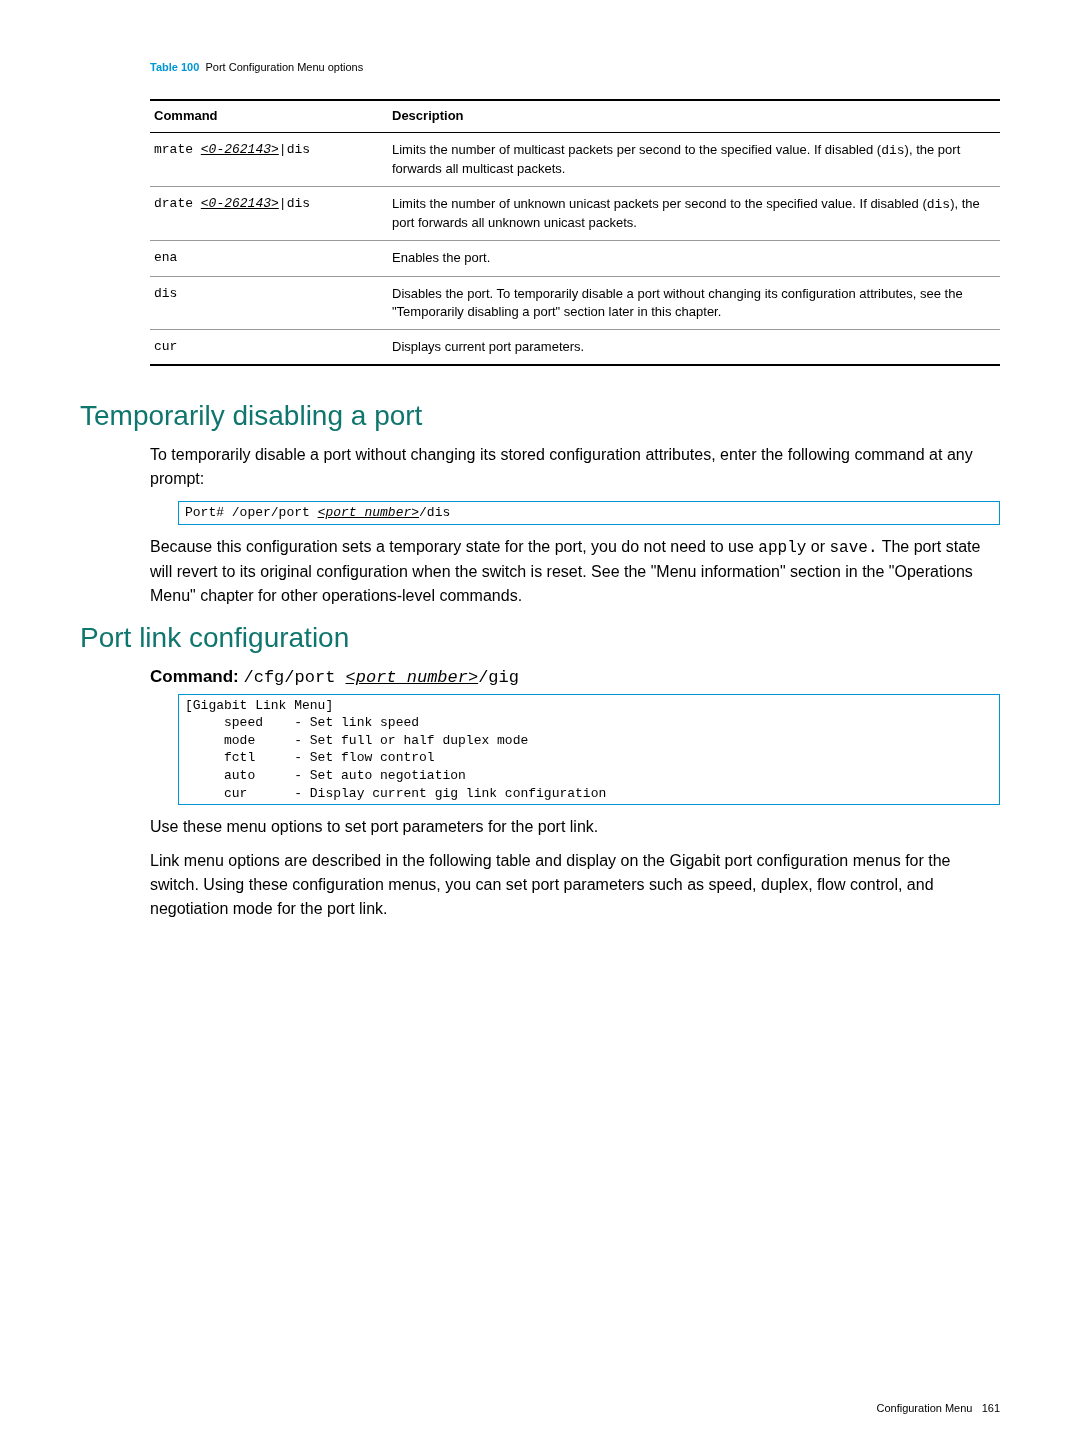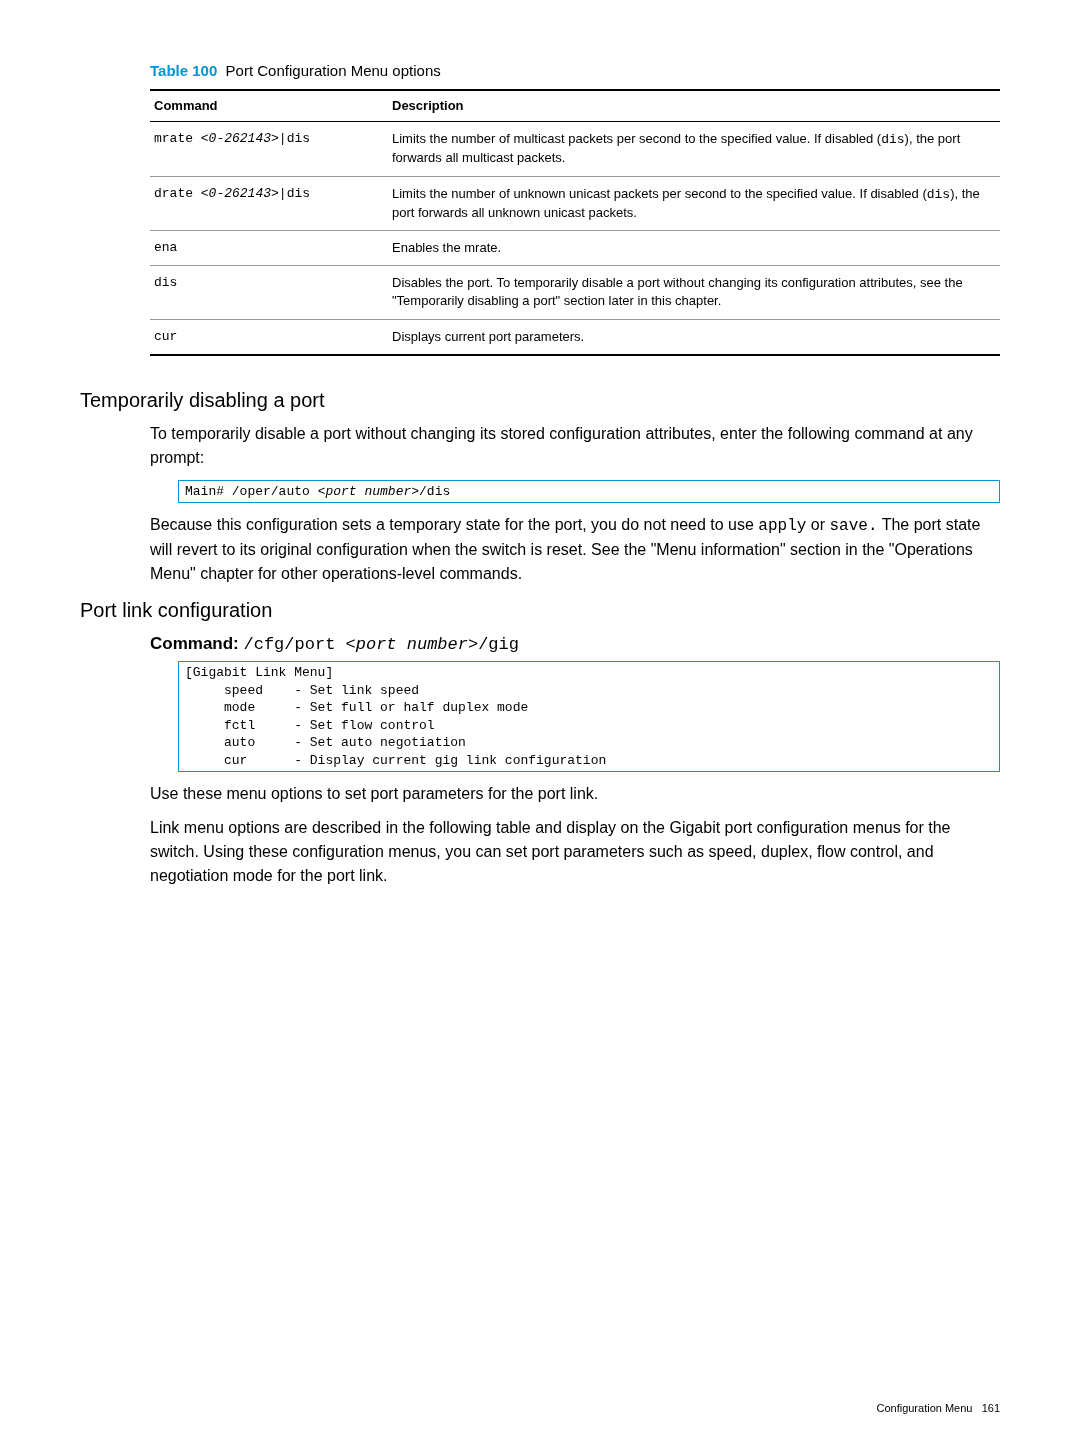--- a/index.html
+++ b/index.html
@@ -5,22 +5,22 @@
     body {
       font-family: Arial, Helvetica, sans-serif;
       margin: 0;
       padding: 60px 80px 40px 80px;
       color: #000;
       font-size: 13px;
       line-height: 1.4;
       background: #fff;
     }
     .table-title {
-      font-size: 15px;
-      margin-bottom: 8px;
+      font-size: 11px;
+      margin-bottom: 24px;
       color: #000;
     }
     .table-title .tab-label {
       color: #0096d6;
       font-weight: bold;
     }
     table {
       width: 100%;
       border-collapse: collapse;
       margin-bottom: 30px;
@@ -49,28 +49,29 @@
       padding: 8px 4px;
       vertical-align: top;
       font-size: 13px;
     }
     .cmd-cell {
       font-family: "Courier New", monospace;
       white-space: nowrap;
     }
     .italic {
       font-style: italic;
+      text-decoration: underline;
     }
     .mono {
       font-family: "Courier New", monospace;
     }
     h1 {
-      color: #000000;
+      color: #0f766e;
       font-weight: normal;
-      font-size: 20px;
+      font-size: 28px;
       margin: 6px 0 8px 0;
     }
     .content {
       margin-left: 70px;
     }
     .body-text {
       font-size: 16px;
       line-height: 1.5;
       margin: 6px 0 10px 0;
     }
@@ -125,38 +126,38 @@
       <tr>
         <td class="cmd-cell">
           <span>drate </span><span class="italic">&lt;0-262143&gt;</span><span>|dis</span>
         </td>
         <td>
           <span>Limits the number of unknown unicast packets per second to the specified value. If disabled (</span><span class="mono">dis</span><span>), the port forwards all unknown unicast packets.</span>
         </td>
       </tr>
       <tr>
         <td class="cmd-cell">ena</td>
-        <td>Enables the mrate.</td>
+        <td>Enables the port.</td>
       </tr>
       <tr>
         <td class="cmd-cell">dis</td>
         <td>Disables the port. To temporarily disable a port without changing its configuration attributes, see the "Temporarily disabling a port" section later in this chapter.</td>
       </tr>
       <tr>
         <td class="cmd-cell">cur</td>
         <td>Displays current port parameters.</td>
       </tr>
     </tbody>
   </table>
 </div>
 
 <h1>Temporarily disabling a port</h1>
 <div class="content">
   <div class="body-text">To temporarily disable a port without changing its stored configuration attributes, enter the following command at any prompt:</div>
-  <div class="code-box"><span>Main# /oper/auto </span><span class="italic">&lt;port number&gt;</span><span>/dis</span></div>
+  <div class="code-box"><span>Port# /oper/port </span><span class="italic">&lt;port number&gt;</span><span>/dis</span></div>
   <div class="body-text">
     <span>Because this configuration sets a temporary state for the port, you do not need to use </span><span class="mono">apply</span><span> or </span><span class="mono">save.</span><span> The port state will revert to its original configuration when the switch is reset. See the "Menu information" section in the "Operations Menu" chapter for other operations-level commands.</span>
   </div>
 </div>
 
 <h1>Port link configuration</h1>
 <div class="content">
   <div class="cmd-line">
     <span class="bold">Command:</span>
     <span class="mono"> <span>/cfg/port </span><span class="italic">&lt;port number&gt;</span><span>/gig</span></span>

